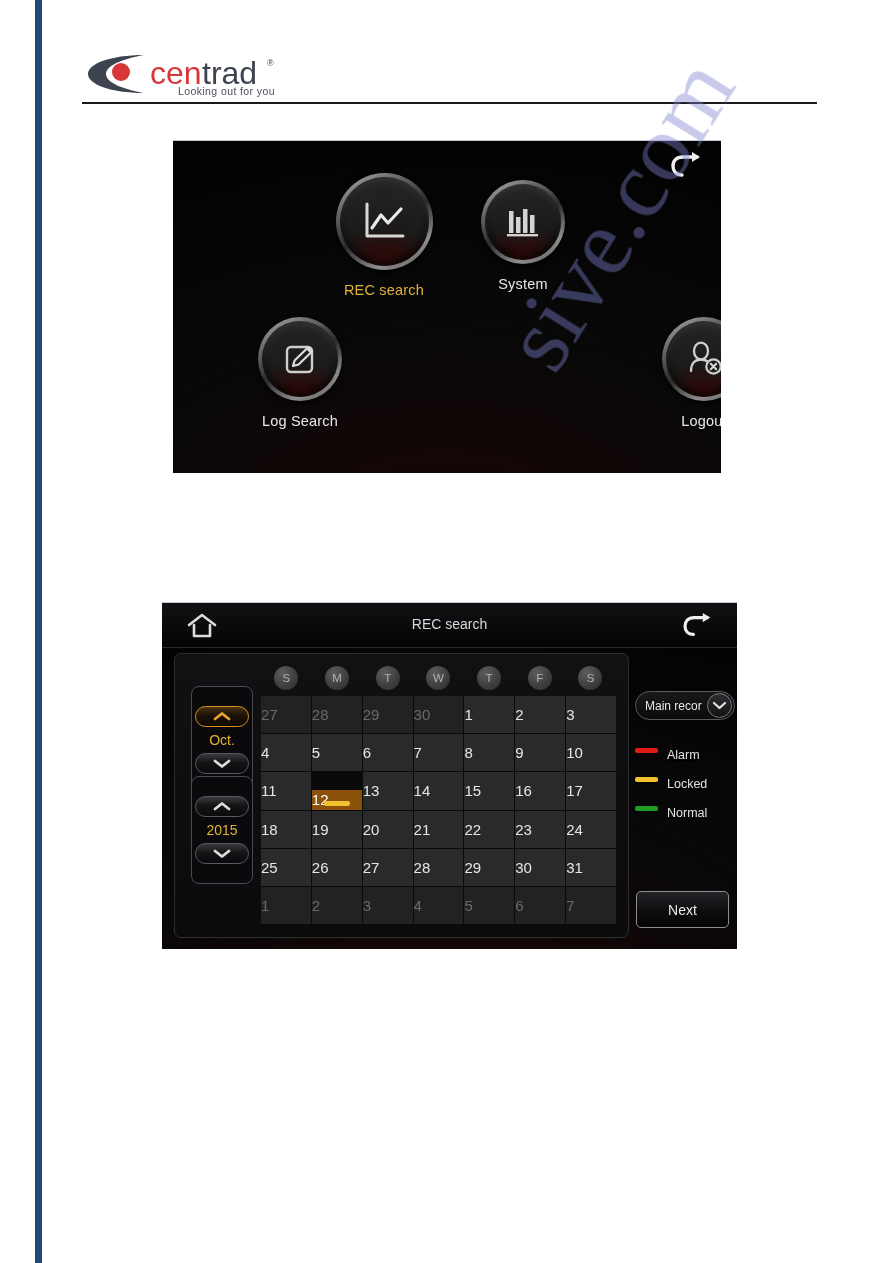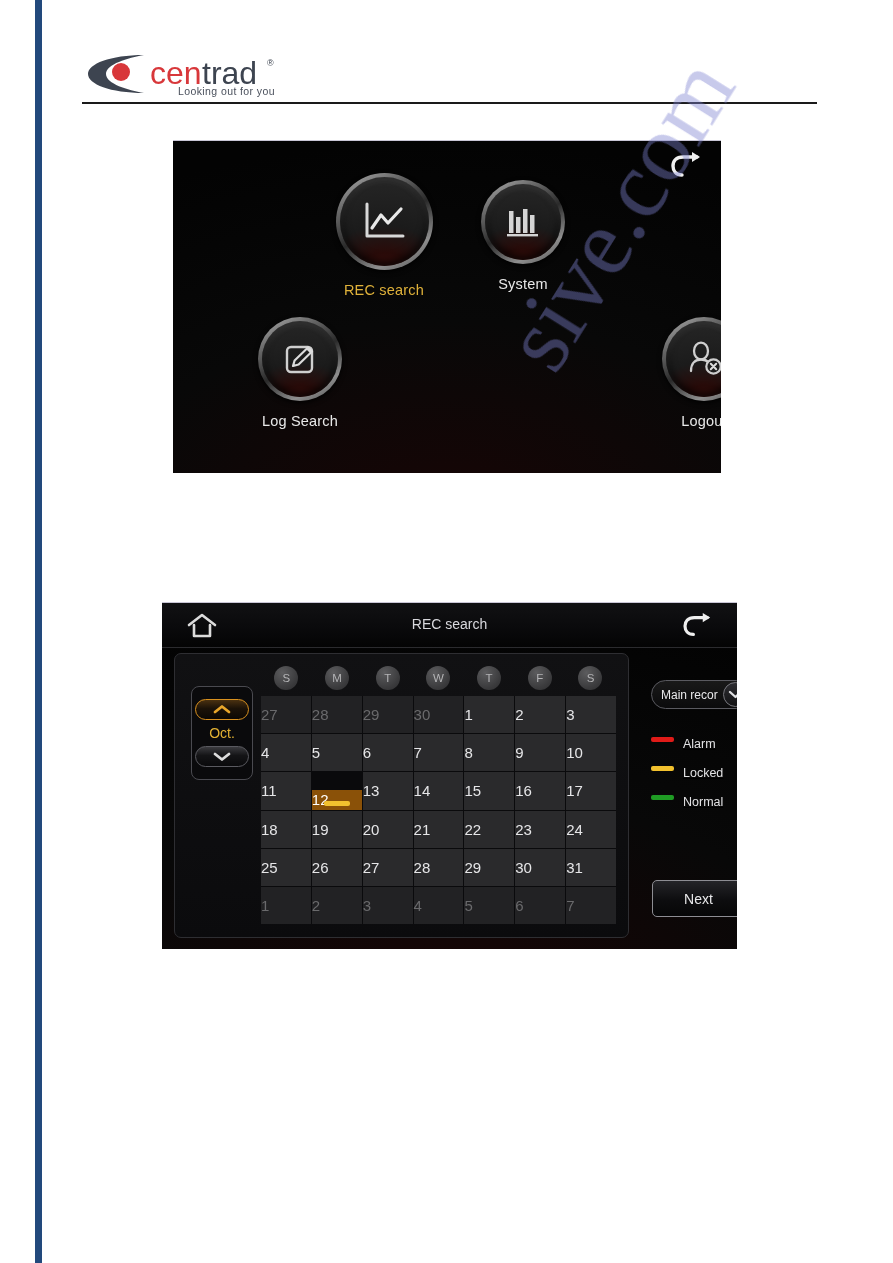--- a/index.html
+++ b/index.html
@@ -189,21 +189,21 @@
 
   
   .spinner {
     position: absolute;
     left: 16px;
     width: 62px;
     border: 1px solid #4a4a50;
     border-radius: 8px;
     background: #0a0a0c;
     text-align: center;
-    padding: 12px 0;
+    padding: 19px 0;
   }
   #spinner-month { top: 32px; }
   #spinner-year  { top: 122px; }
 
   .spin-btn {
     width: 54px;
     height: 21px;
     margin: 0 auto;
     border-radius: 11px;
     background: linear-gradient(180deg, #3a3a3e 0%, #141416 45%, #0a0a0c 100%);
@@ -289,24 +289,23 @@
     bottom: 4px;
     width: 26px;
     height: 5px;
     border-radius: 2px;
   }
 
   
   .side {
     position: absolute;
     left: 478px;
-    top: 39px;
+    top: 50px;
     width: 90px;
     height: 285px;
-    margin-left: 16px;
   }
 
   .dropdown {
     position: absolute;
     left: -5px;
     top: 38px;
     width: 100px;
     height: 29px;
     border: 1px solid #5a5a60;
     border-radius: 15px;
@@ -533,20 +532,33 @@
           </svg>
         </div>
         <div class="spin-val">Oct.</div>
         <div class="spin-btn">
           <svg class="chev" width="20" height="11" viewBox="0 0 20 11" xmlns="http://www.w3.org/2000/svg">
             <path d="M3 3 L10 8.5 L17 3" stroke="#dcdcdc" stroke-width="2.8" fill="none" stroke-linecap="round" stroke-linejoin="round"></path>
           </svg>
         </div>
       </div>
 
+      <div class="spinner" id="spinner-year">
+        <div class="spin-btn">
+          <svg class="chev" width="20" height="11" viewBox="0 0 20 11" xmlns="http://www.w3.org/2000/svg">
+            <path d="M3 8 L10 2.5 L17 8" stroke="#dcdcdc" stroke-width="2.8" fill="none" stroke-linecap="round" stroke-linejoin="round"></path>
+          </svg>
+        </div>
+        <div class="spin-val">2015</div>
+        <div class="spin-btn">
+          <svg class="chev" width="20" height="11" viewBox="0 0 20 11" xmlns="http://www.w3.org/2000/svg">
+            <path d="M3 3 L10 8.5 L17 3" stroke="#dcdcdc" stroke-width="2.8" fill="none" stroke-linecap="round" stroke-linejoin="round"></path>
+          </svg>
+        </div>
+      </div>
 
       <div class="dow-row" id="dow-row">
           <div class="dow">
             <span>S</span>
           </div>
           <div class="dow">
             <span>M</span>
           </div>
           <div class="dow">
             <span>T</span>

